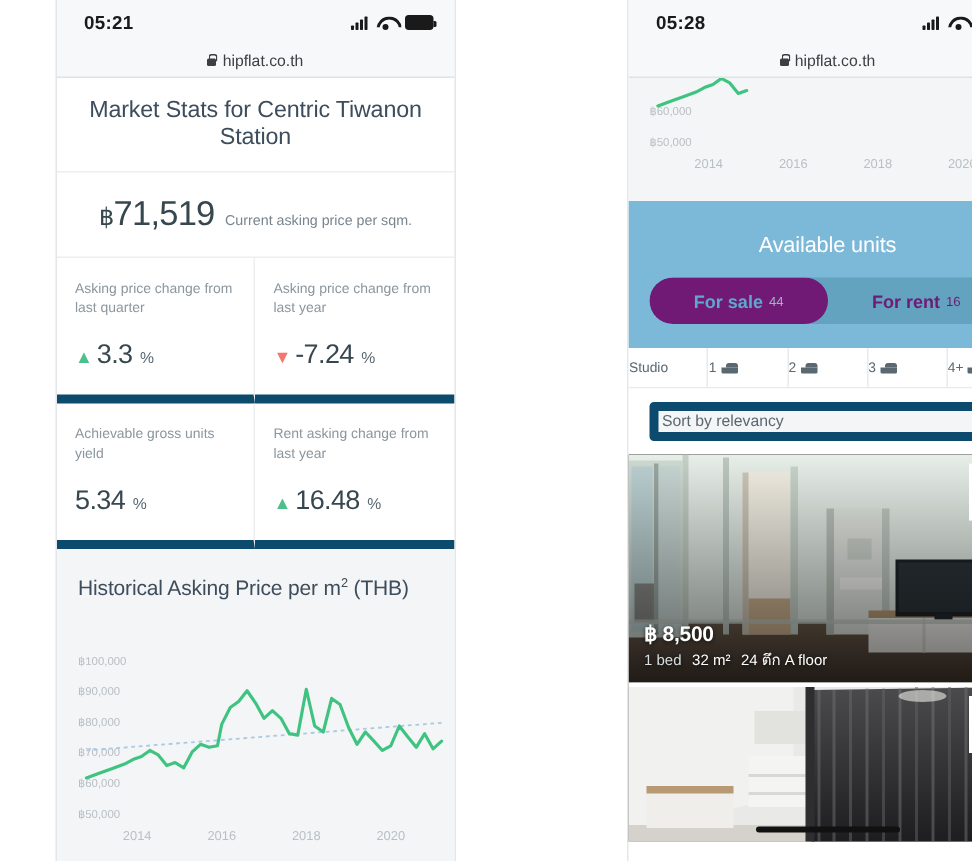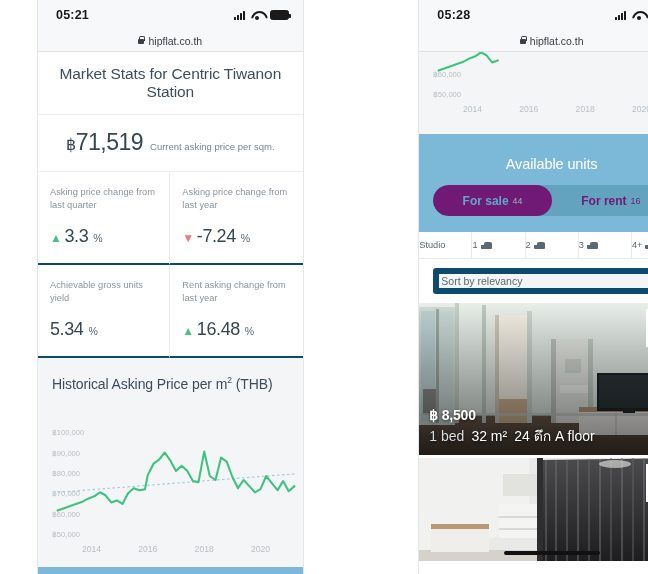--- a/index.html
+++ b/index.html
@@ -91,21 +91,21 @@
   }
   .headline .big { font-size: 23px; color:#37474f; letter-spacing:-.5px; }
   .headline .big .baht { font-size: 16px; }
   .headline .cap { font-size: 9.5px; color:#78858f; }
 
   
   .stats { display: grid; grid-template-columns: 1fr 1fr; }
   .stat {
     padding: 14px 12px 16px;
     border-right: 1px solid #eceef0;
-    border-bottom: 2px solid #0c4a6e;
+    border-bottom: 6px solid #0c4a6e;
     min-height: 77px;
   }
   .stat:nth-child(2n) { border-right: none; }
   .stat-label { font-size: 9.3px; color:#8b969e; line-height: 1.45; }
   .stat-value {
     margin-top: 13px; font-size: 18px; color:#37474f;
     display:flex; align-items:baseline; gap: 2px; letter-spacing:-.4px;
   }
   .stat-value .arrow { font-size: 12px; margin-right: 1px; }
   .arrow.up { color:#4cc08a; }
@@ -196,21 +196,21 @@
     position:absolute; top:6px; right:6px; width:32px; height:38px;
     border:2px solid #ffffff; overflow:hidden; background:#cfd8dc;
   }
   .agent svg { position:static; }
   .meta { position:absolute; left:10px; bottom:8px; }
   .price {
     color:#ffffff; font-size:14px; font-weight:bold;
     text-shadow: 0 1px 3px rgba(0,0,0,.65); letter-spacing:-.2px;
   }
   .subline {
-    margin-top:2px; font-size:14px; color:#ffffff;
+    margin-top:2px; font-size:10px; color:#ffffff;
     text-shadow: 0 1px 3px rgba(0,0,0,.7);
     display:flex; gap:7px; align-items:baseline;
   }
   .subline .dim { color:#d7dde0; }
   .home-ind-dark {
     position:absolute; left:50%; transform:translateX(-50%);
     bottom: 6px; width: 96px; height: 4.5px;
     background:#111; border-radius:3px; z-index: 5;
   }
 </style>

